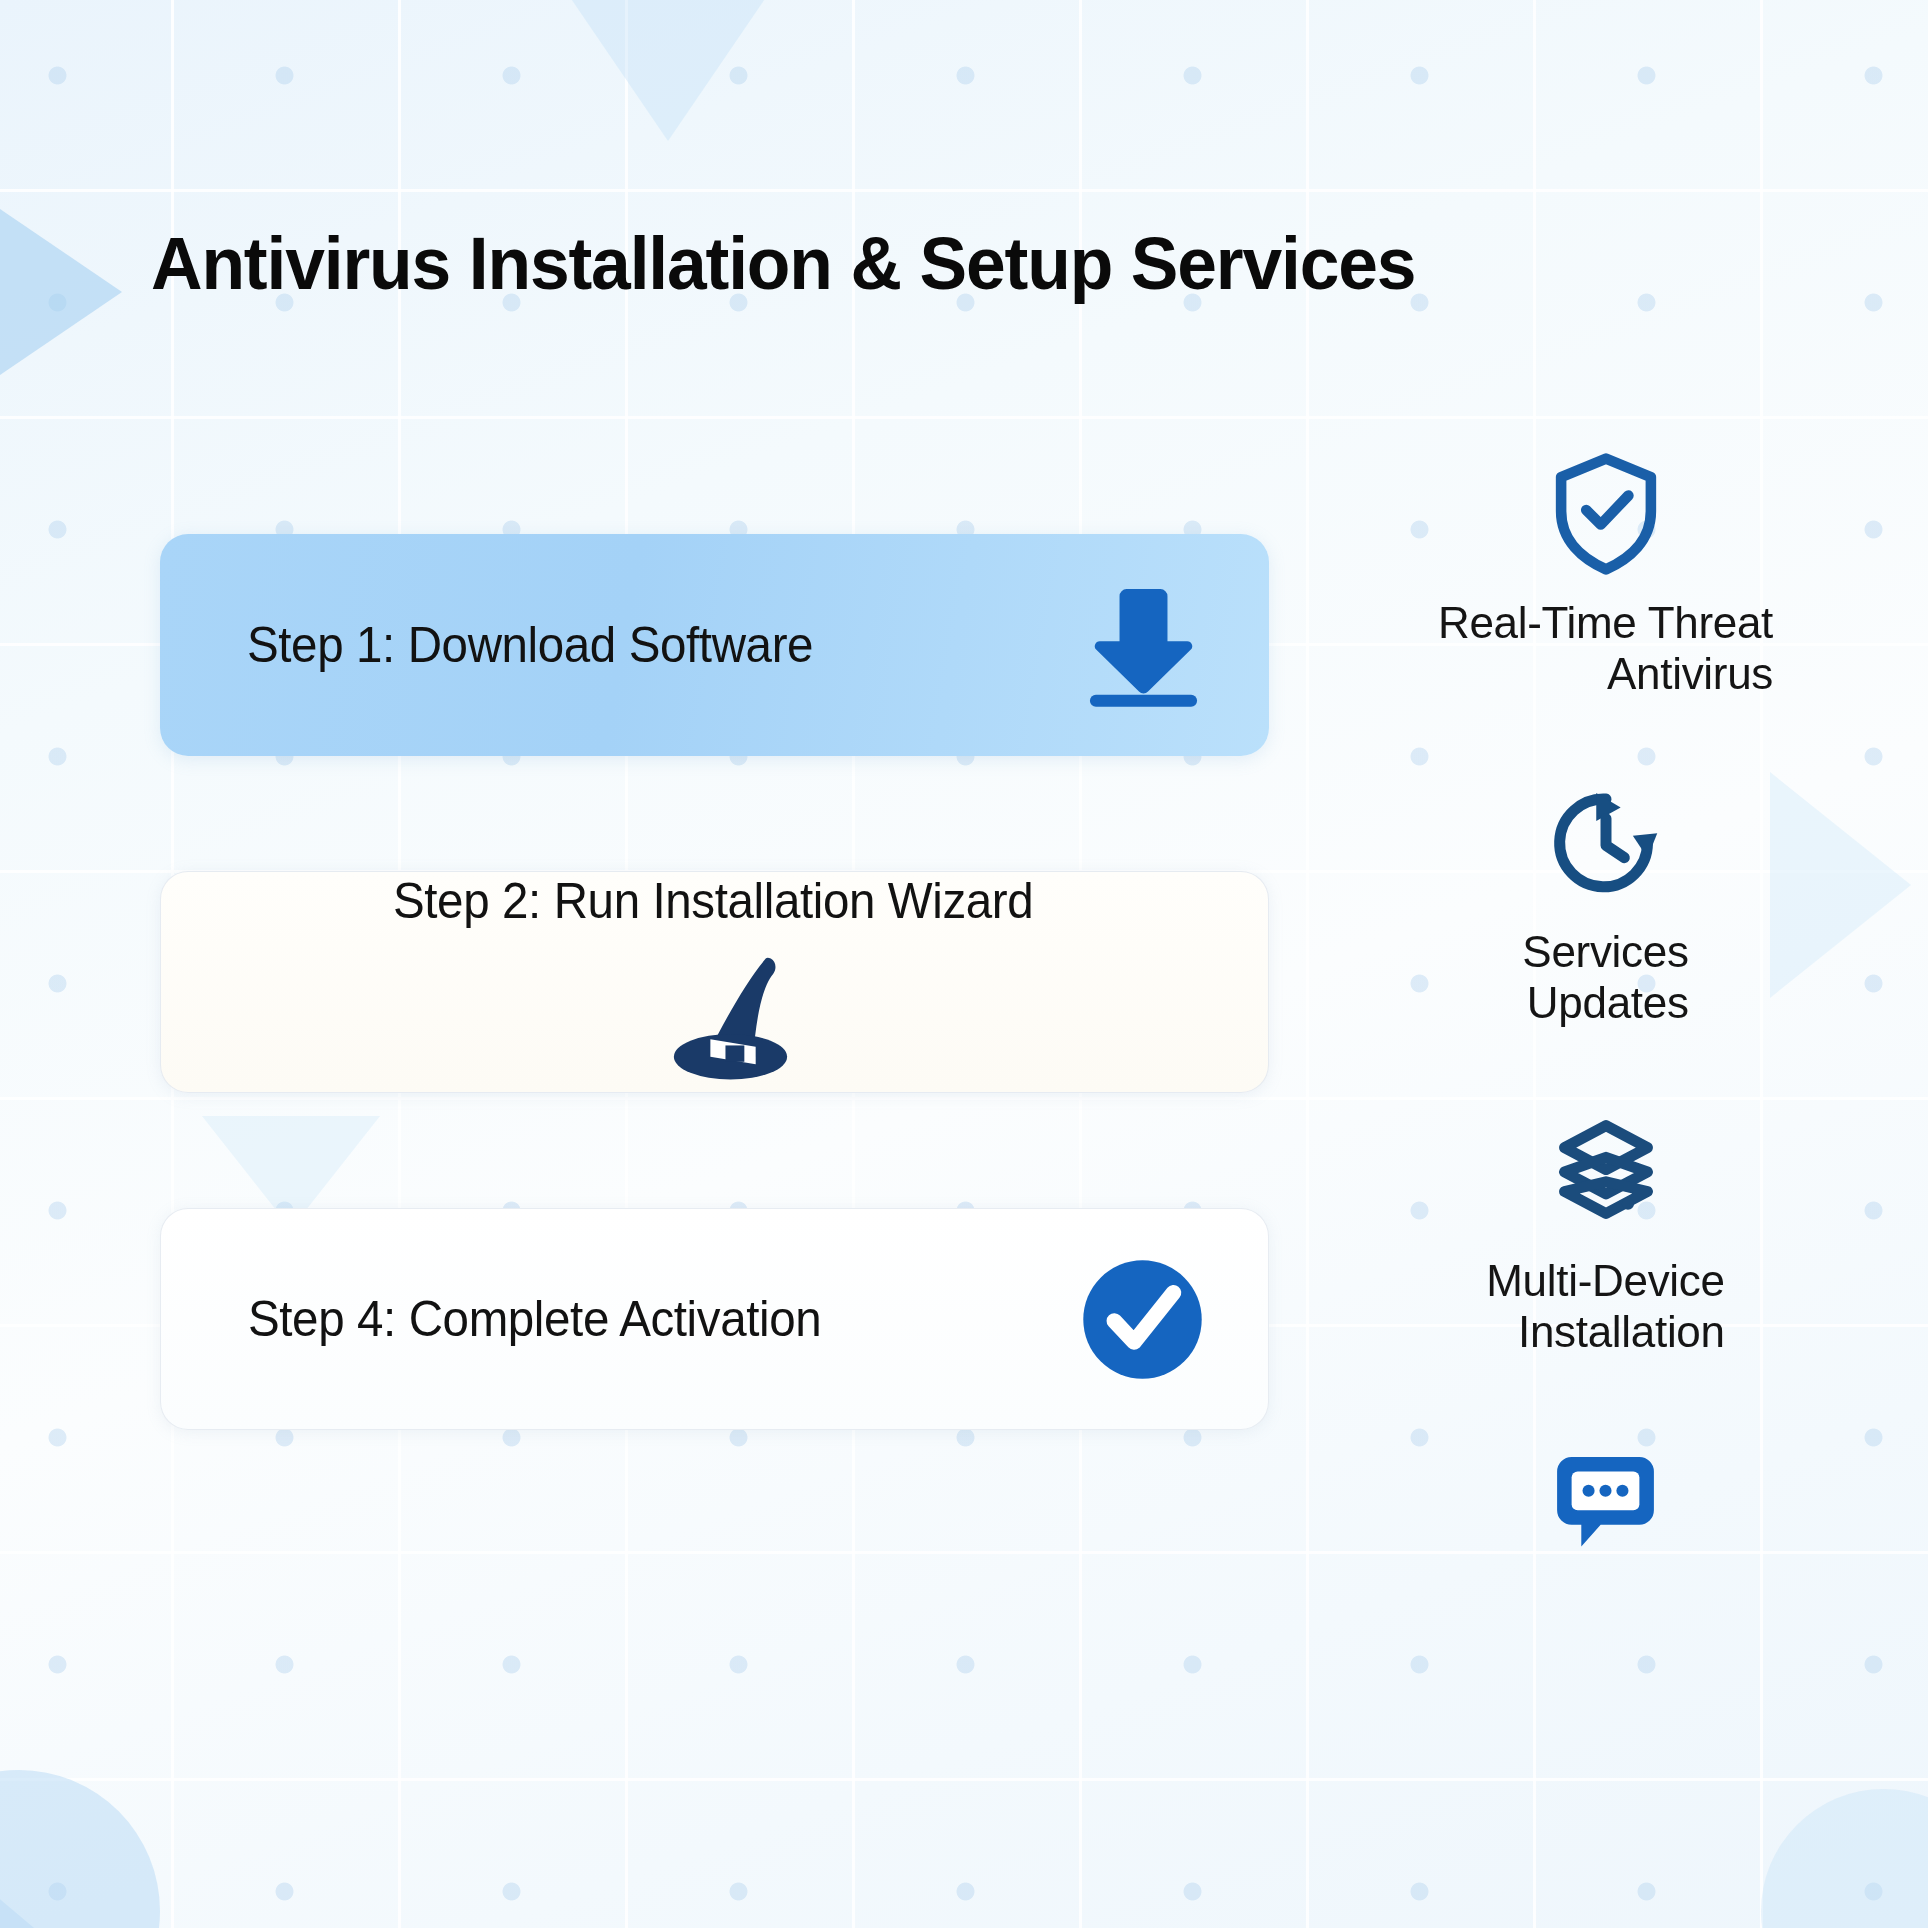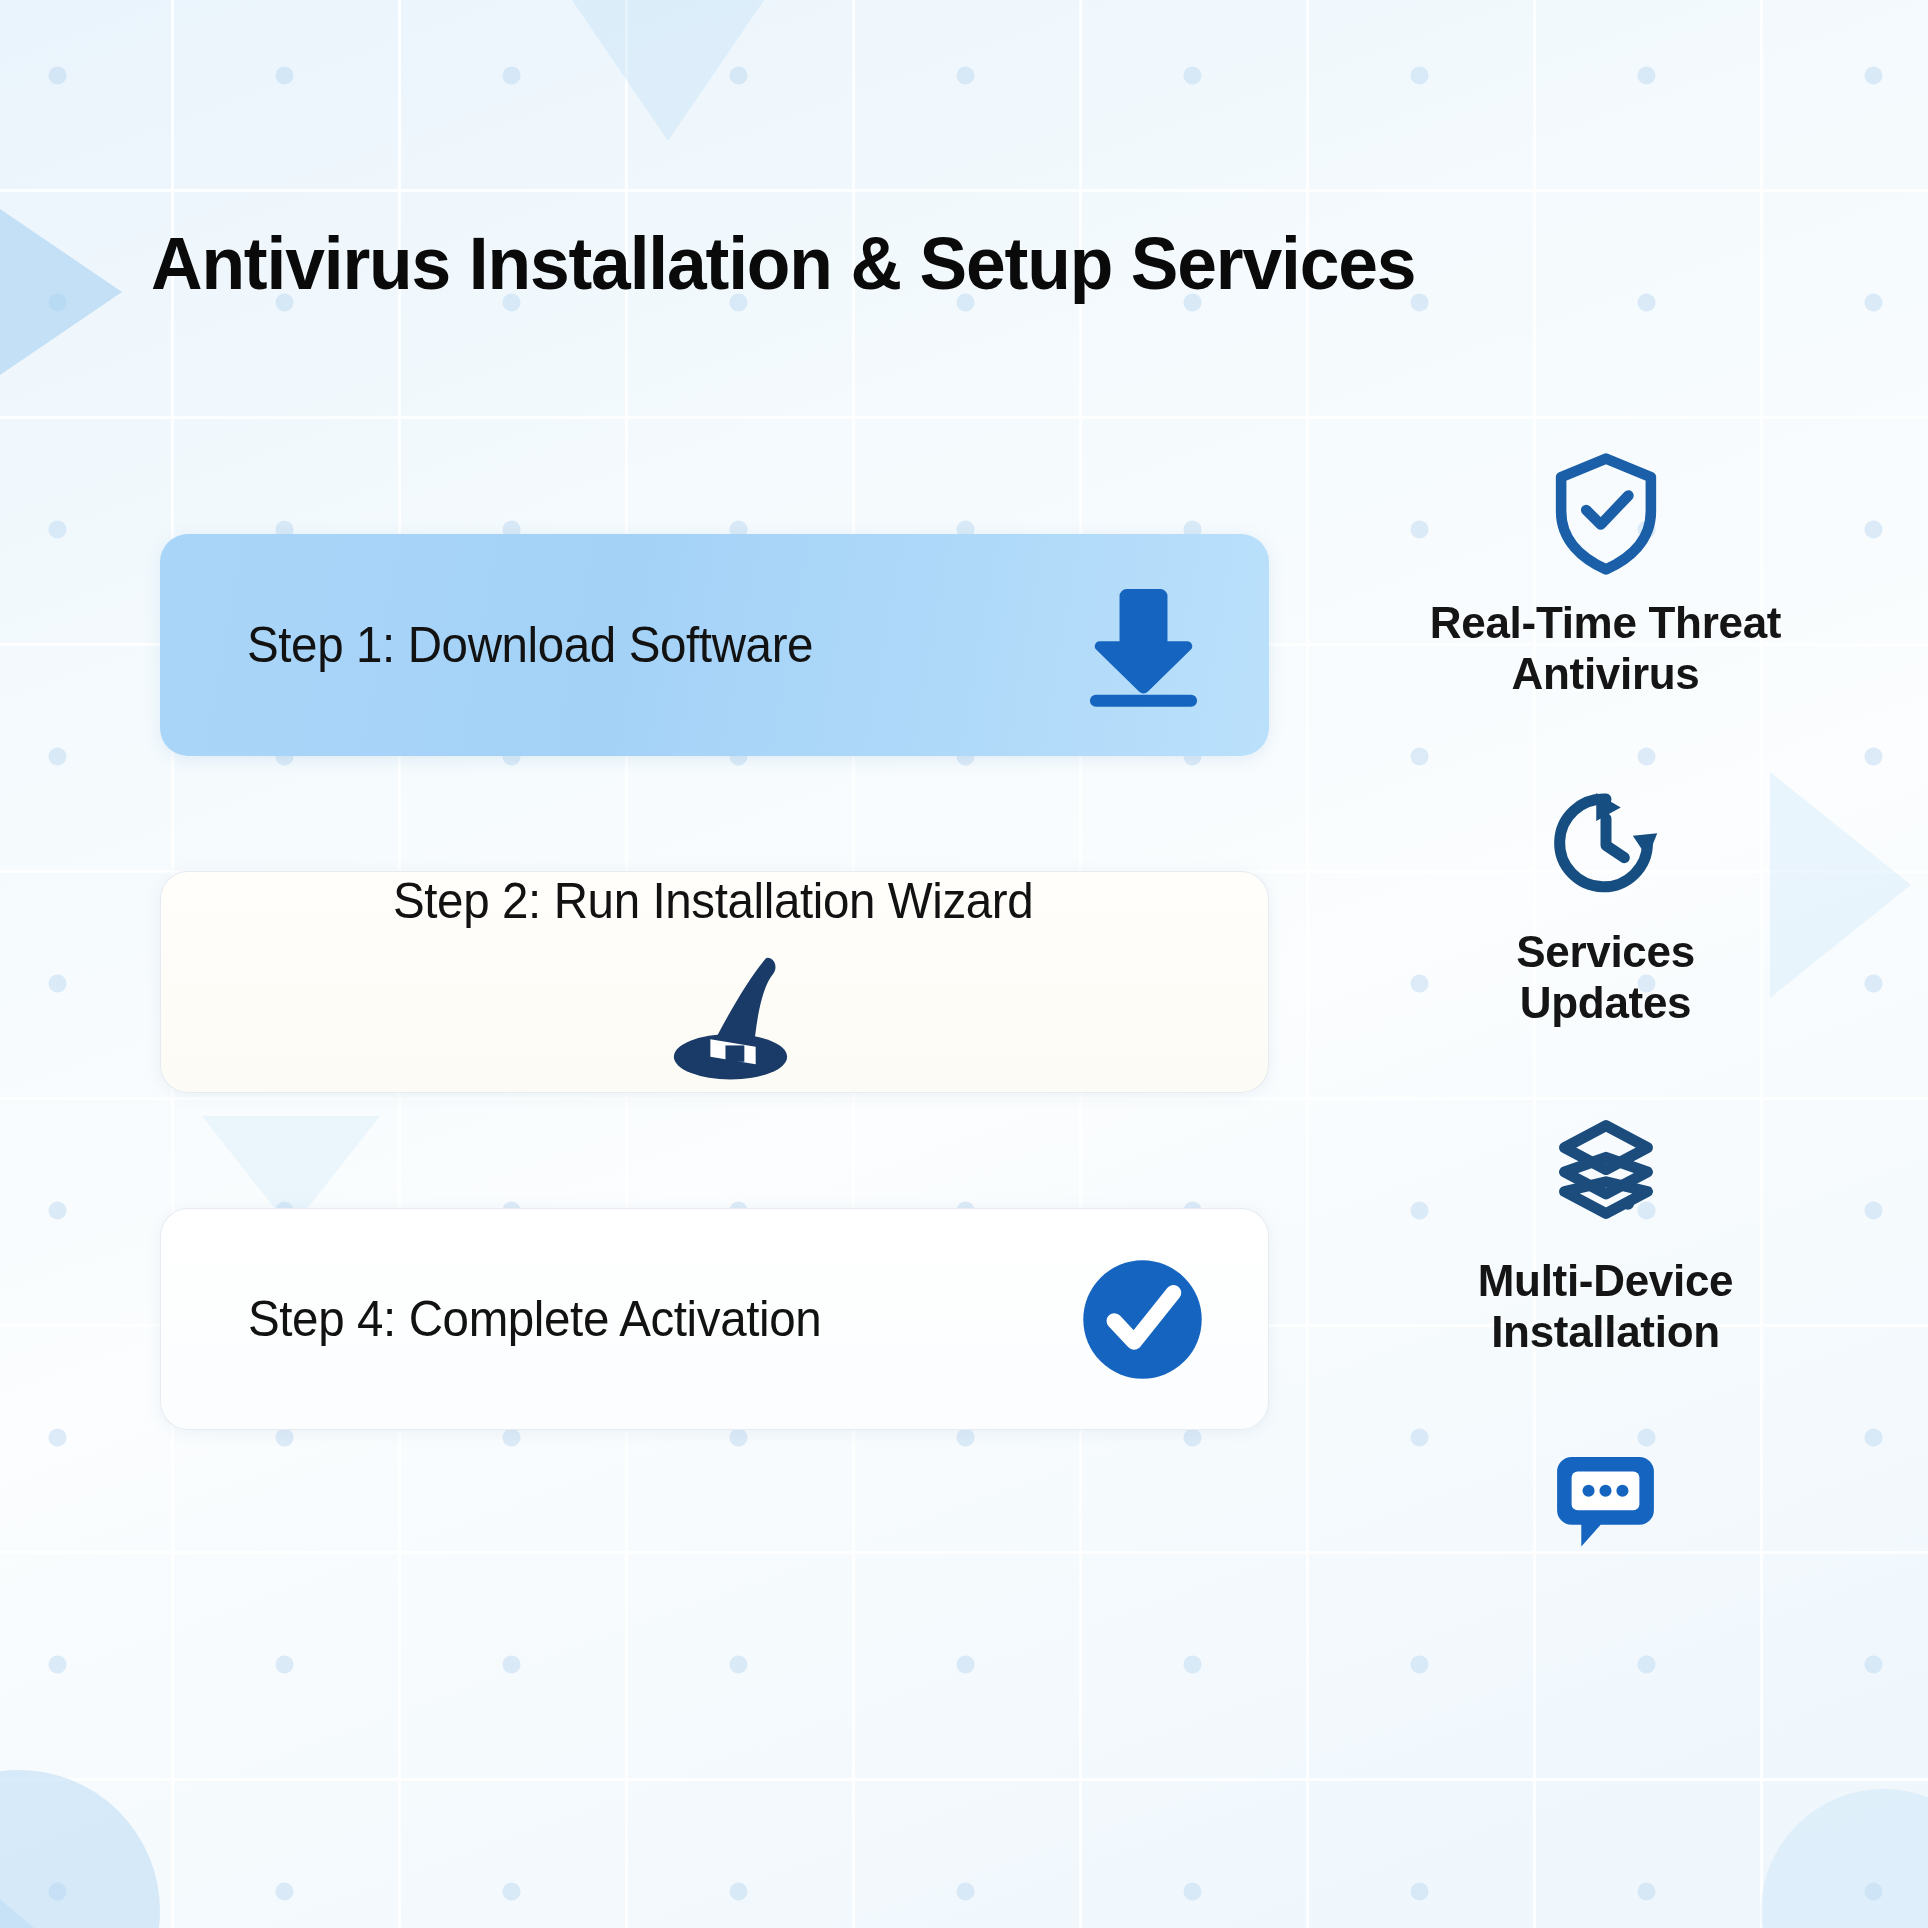--- a/index.html
+++ b/index.html
@@ -100,22 +100,22 @@
 
   
   .features{position:absolute;left:1323px;top:443px;width:565px;}
   .feature{
     display:flex;flex-direction:column;align-items:center;
     margin-bottom:73px;
   }
   .feature:last-child{margin-bottom:0;}
   .feature-icon{height:141px;display:flex;align-items:center;justify-content:center;margin-bottom:13px;}
   .feature-label{
-    font-size:44px;line-height:1.16;color:#151515;text-align:center;
-    font-weight:700;letter-spacing:-0.3px;max-width:527px;
+    font-size:44px;line-height:1.16;color:#151515;text-align:right;
+    font-weight:400;letter-spacing:-0.3px;max-width:527px;
   }
 </style>
 </head>
 <body>
 
 <div id="canvas">
 
   <div class="grid-lines"></div>
   <div class="grid-dots"></div>
   <div class="tri tri-b"></div>

